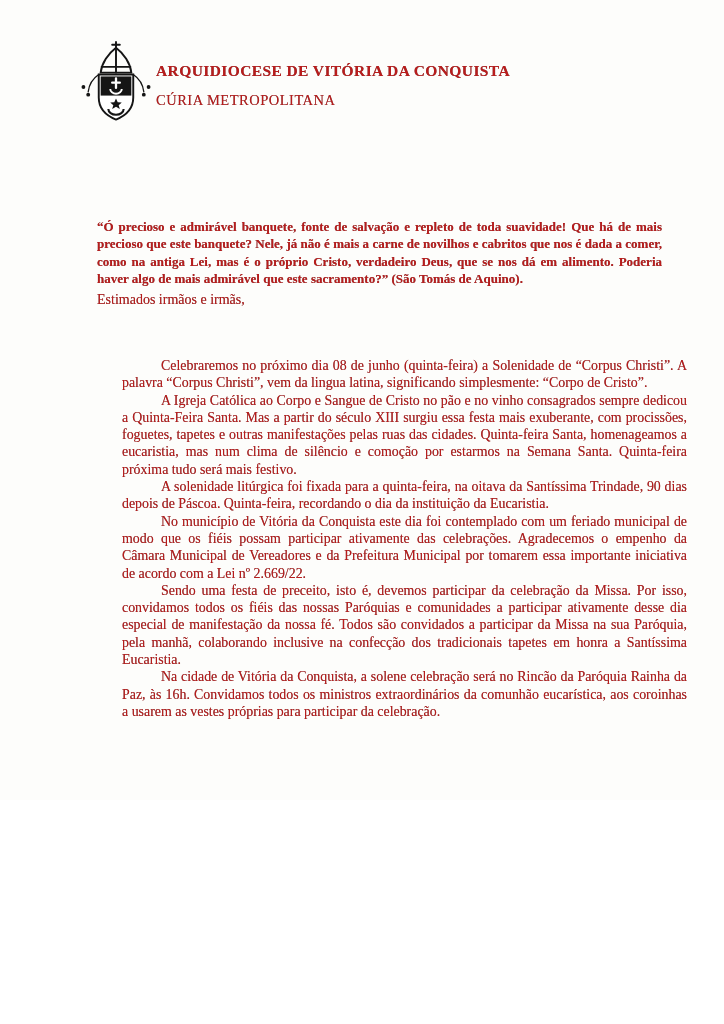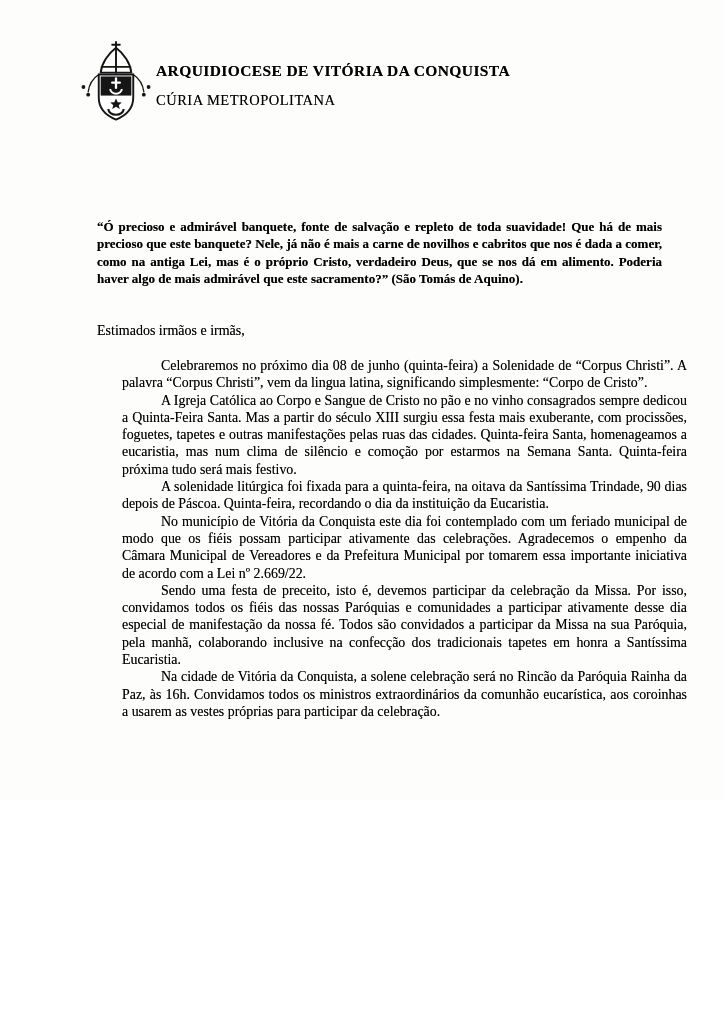--- a/index.html
+++ b/index.html
@@ -2,37 +2,37 @@
 <html><head>
 <meta charset="utf-8">
 <style>
   * { margin:0; padding:0; box-sizing:border-box; }
   html,body { background:#ffffff; }
   .page {
     position:relative;
     width:724px; height:800px;
     background:#fdfdfb;
     font-family:"Liberation Serif","DejaVu Serif",serif;
-    color:#000000;
+    color:#b91c1c;
     overflow:hidden;
     text-shadow:0 0 .35px rgba(20,20,20,.55);
   }
   
   .logo { position:absolute; left:70px; top:40px; width:92px; height:92px; }
   .org { position:absolute; left:156px; top:62px; }
   .org-name { font-size:15.5px; font-weight:bold; letter-spacing:.4px; }
   .org-sub  { font-size:14.5px; margin-top:12px; letter-spacing:.5px; }
   
   .doc-title { position:absolute; left:0; top:133px; width:724px; text-align:center;
                font-size:13.8px; line-height:21px; }
   
   .col { position:absolute; left:97px; width:565px; }
   .quote { top:218px; font-weight:bold; font-size:13px; line-height:17.4px;
            text-align:justify; }
-  .salutation { top:323px; font-size:14px; }
+  .salutation { top:292px; font-size:14px; }
   .bodytext { top:357px; font-size:13.9px; line-height:17.3px; text-align:justify;margin-left:25px; }
   .bodytext p { text-indent:39px; }
   .bodytext p.no-indent { text-indent:0; }
   .dateline { top:832px; text-align:right; font-size:14px; }
   
   .sig-block { position:absolute; left:232px; top:836px; width:330px; text-align:center; }
   .sig-scribble { display:block; margin:0 auto -18px auto; }
   .sig-name { font-size:14.2px; }
   .sig-role { font-size:14.2px; margin-top:2px; }
   .page-number { position:absolute; right:70px; top:936px; font-size:14px; }

